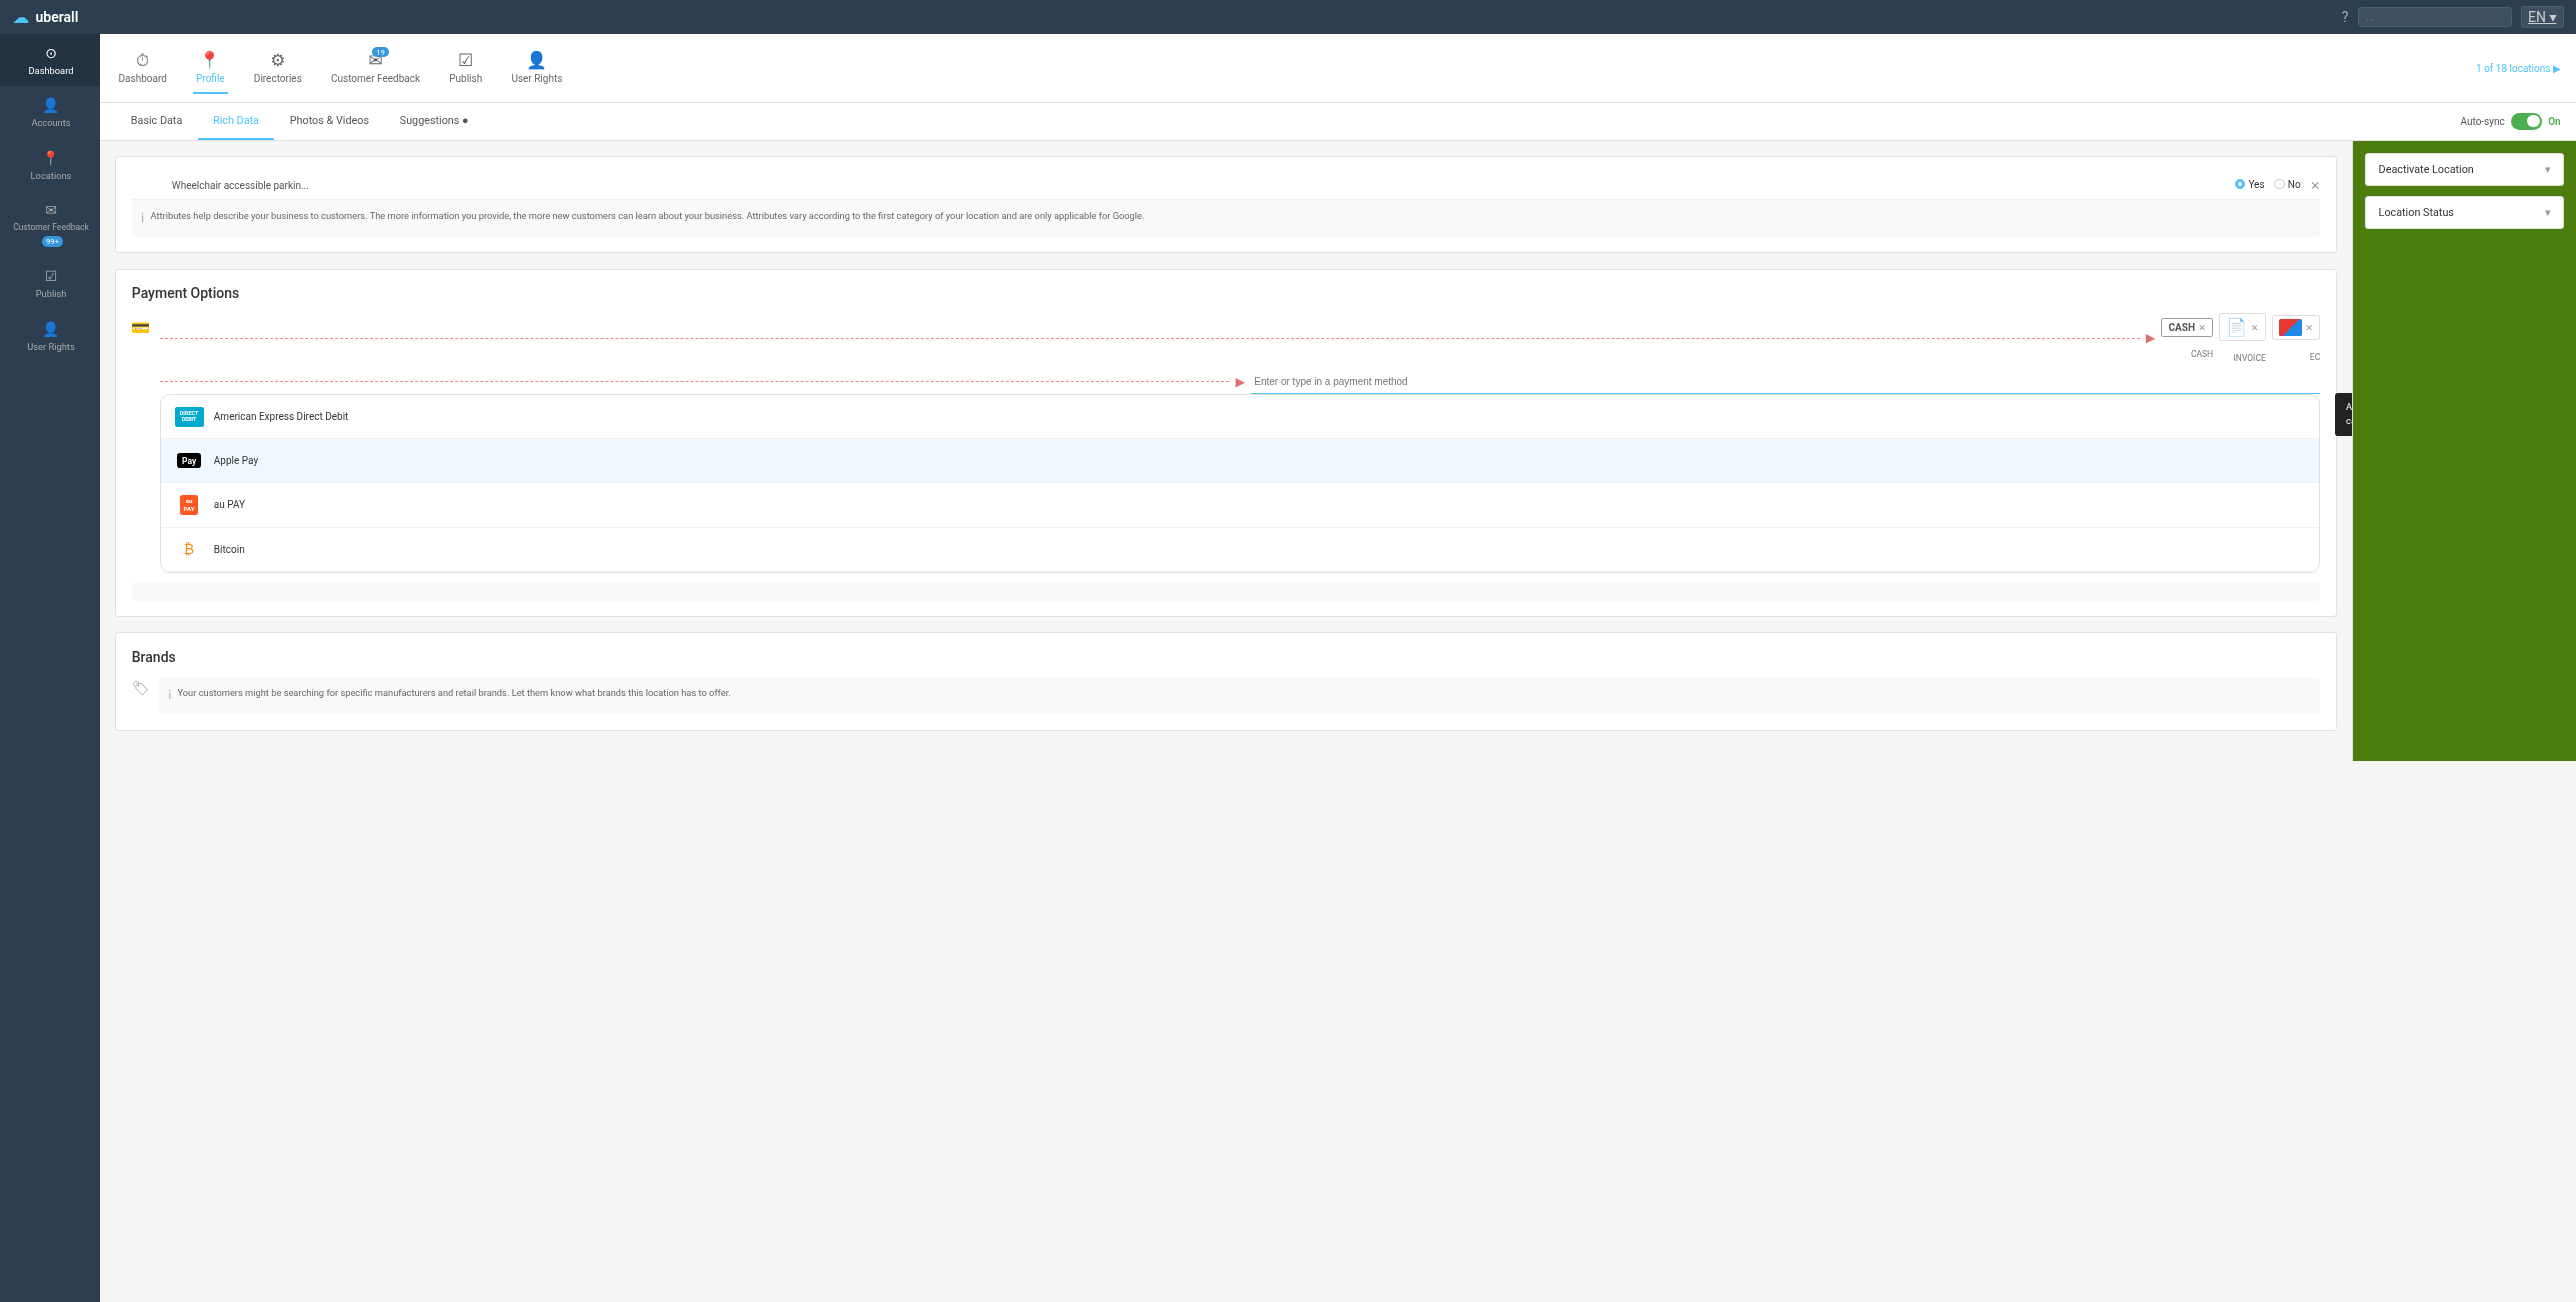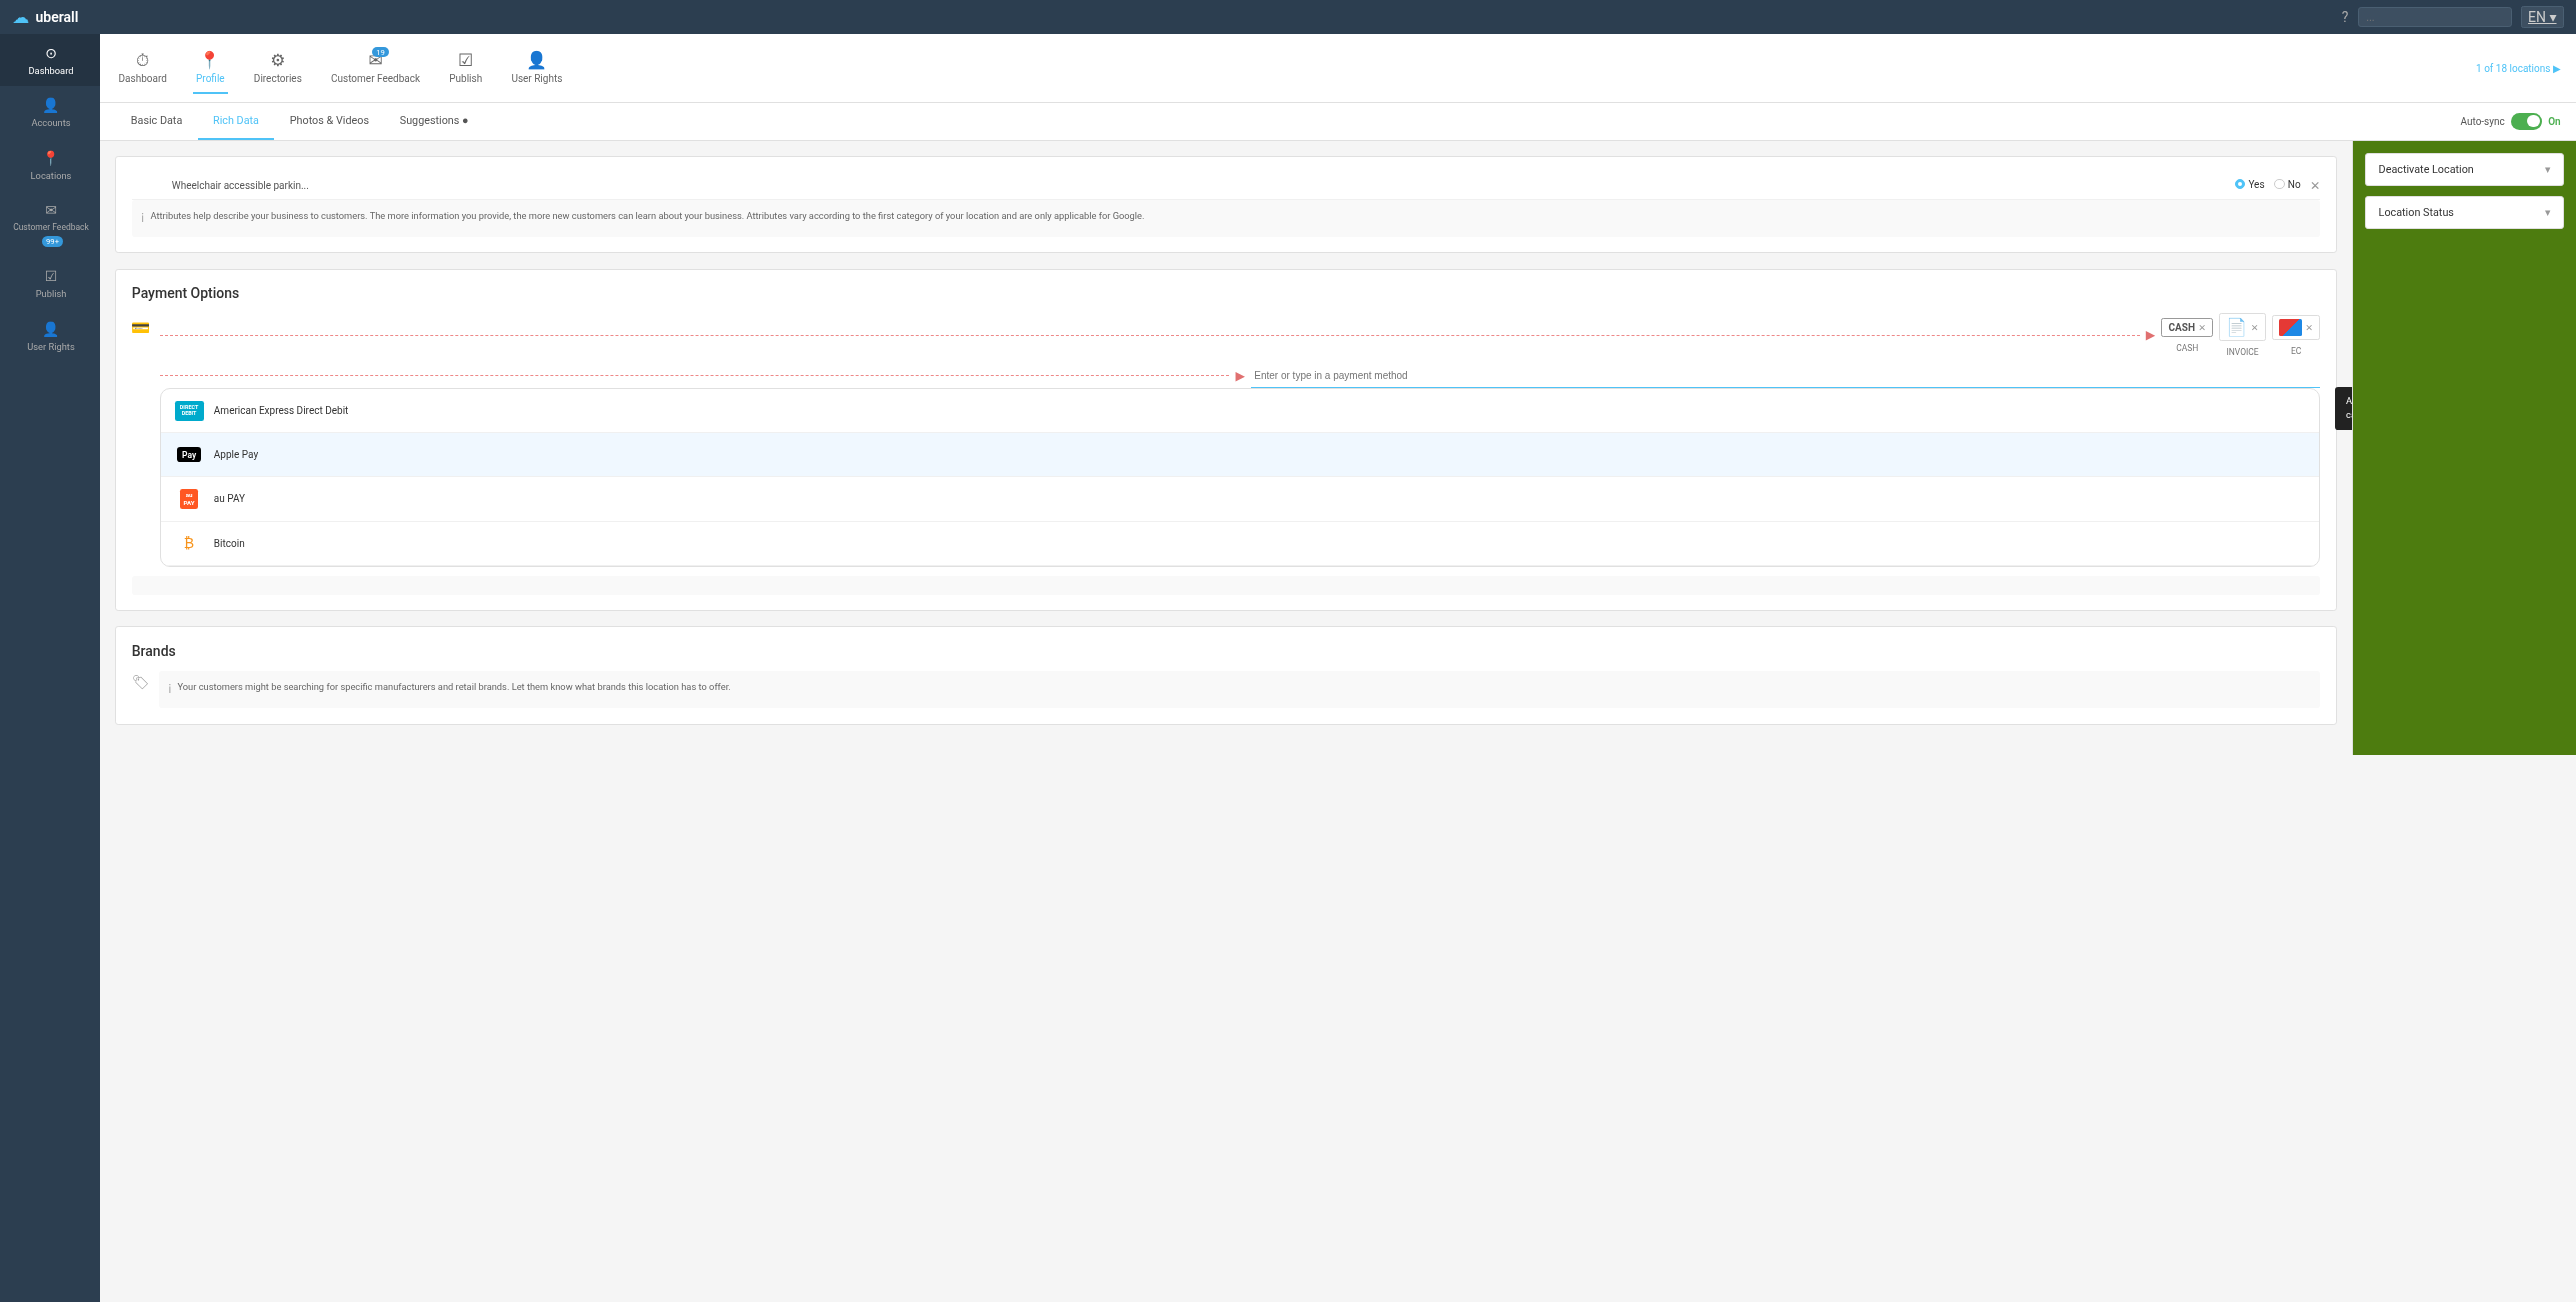--- a/index.html
+++ b/index.html
@@ -124,21 +124,21 @@
       font-size: 9.3px; color: #666; line-height: 1.5;
     }
     .info-icon { color: #aaa; font-size: 12.3px; flex-shrink: 0; }
 
     
     .payment-section { position: relative; }
     .payment-icon-area { display: flex; align-items: flex-start; gap: 9.3px; margin-bottom: 7.7px; }
     .payment-card-icon { color: #999; font-size: 15.4px; margin-top: 6.2px; }
     .payment-chips { display: flex; gap: 6.2px; flex-wrap: wrap; align-items: center; }
     .payment-chip {
-      display: flex; flex-direction: column; align-items: center; gap: 6px;
+      display: flex; flex-direction: column; align-items: flex-end; gap: 12px;
       font-size: 8.5px; color: #555;
     }
     .chip-inner {
       display: flex; align-items: center; gap: 3.1px;
       border: 0.8px solid #ddd; border-radius: 2.3px; padding: 3.1px 6.2px;
       background: #fff; cursor: pointer;
     }
     .chip-inner.cash-chip { border: 1.5px solid #999; background: #fff; }
     .chip-label-cash { font-size: 10px; font-weight: 700; color: #555; }
     .chip-x { color: #999; font-size: 9.3px; cursor: pointer; }

